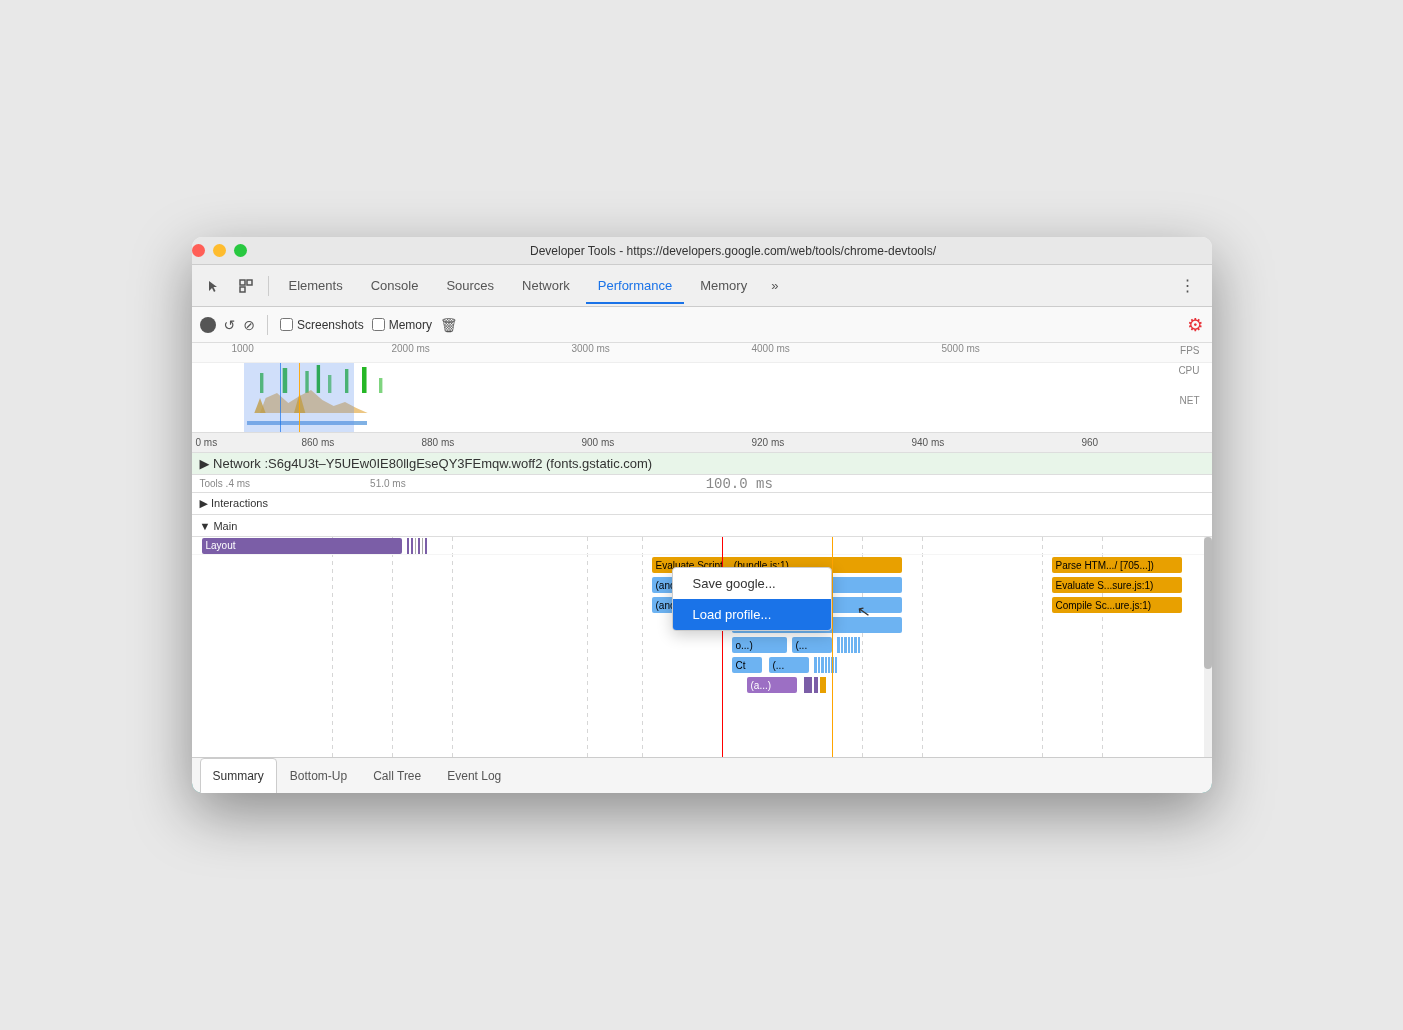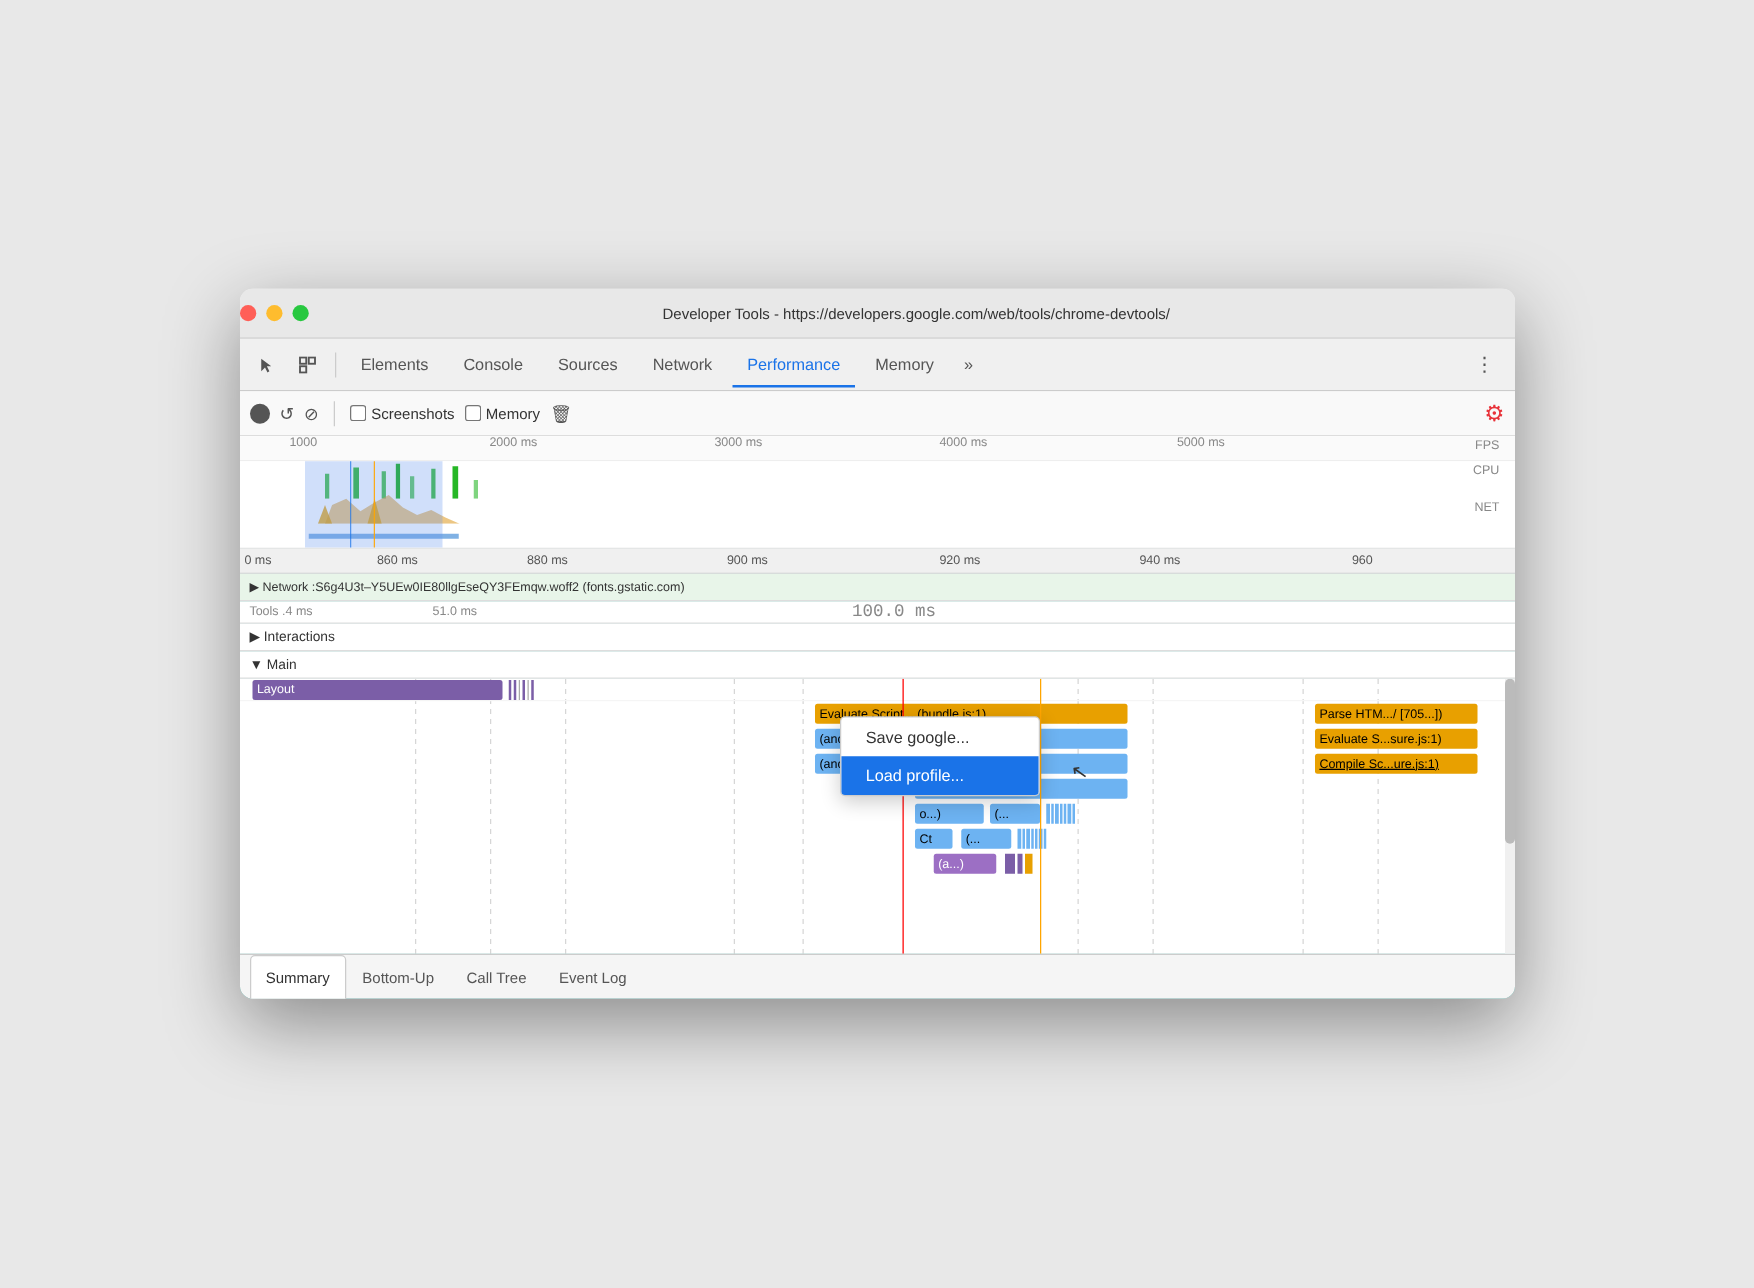--- a/index.html
+++ b/index.html
@@ -13,21 +13,21 @@
     }
     .window {
       width: 1020px;
       background: #f5f5f5;
       border-radius: 10px;
       box-shadow: 0 20px 60px rgba(0,0,0,0.4);
       overflow: hidden;
     }
     .titlebar {
       background: #e8e8e8;
-      height: 40px;
+      height: 28px;
       display: flex;
       align-items: center;
       padding: 0 0;
       border-bottom: 1px solid #ccc;
       gap: 8px;
     }
     .traffic-light {
       width: 13px;
       height: 13px;
       border-radius: 50%;
@@ -162,21 +162,21 @@
       font-size: 10px;
       color: #555;
     }
     .network-row {
       height: 22px;
       background: #e8f5e9;
       border-bottom: 1px solid #ddd;
       display: flex;
       align-items: center;
       padding: 0 8px;
-      font-size: 10px;
+      font-size: 13px;
       color: #333;
       cursor: pointer;
     }
     .frames-row {
       height: 18px;
       border-bottom: 1px solid #ddd;
       display: flex;
       align-items: center;
       padding: 0 8px;
       font-size: 11px;
@@ -222,21 +222,21 @@
       color: #fff;
       overflow: hidden;
       white-space: nowrap;
       cursor: pointer;
       border-radius: 2px;
     }
     .layout-purple { background: #7b5ea7; }
     .evaluate-orange { background: #e8a000; color: #000; }
     .parse-orange { background: #e8a000; color: #000; }
     .evaluate-s-orange { background: #e8a000; color: #000; }
-    .compile-orange { background: #e8a000; color: #000; text-decoration: underline; }
+    .compile-orange { background: #e8a000; color: #000; }
     .anonymous-blue { background: #6db3f2; color: #000; }
     .o-blue { background: #6db3f2; color: #000; }
     .ct-blue { background: #6db3f2; color: #000; }
     .a-purple { background: #9c6fc4; color: #fff; }
     .vertical-dashes {
       position: absolute;
       top: 0;
       bottom: 0;
       width: 1px;
       background: repeating-linear-gradient(to bottom, #999 0px, #999 4px, transparent 4px, transparent 8px);
@@ -443,21 +443,21 @@
       <span class="time-mark" style="left:720px;">940 ms</span>
       <span class="time-mark" style="left:890px;">960</span>
     </div>
 
     <div class="network-row">
       <span>▶ Network :S6g4U3t–Y5UEw0IE80llgEseQY3FEmqw.woff2 (fonts.gstatic.com)</span>
     </div>
 
     <div class="frames-row">
       <span style="font-size:10px;color:#888;">Tools .4 ms</span>
-      <span style="margin-left:96px;font-size:10px;color:#888;">51.0 ms</span>
+      <span style="margin-left:120px;font-size:10px;color:#888;">51.0 ms</span>
       <span style="margin-left:300px;font-size:14px;color:#888;font-family:Liberation Mono, monospace;">100.0 ms</span>
     </div>
 
     <div class="interactions-row">
       <span>▶ Interactions</span>
     </div>
 
     <div class="main-thread-header">
       <span>▼ Main</span>
     </div>

